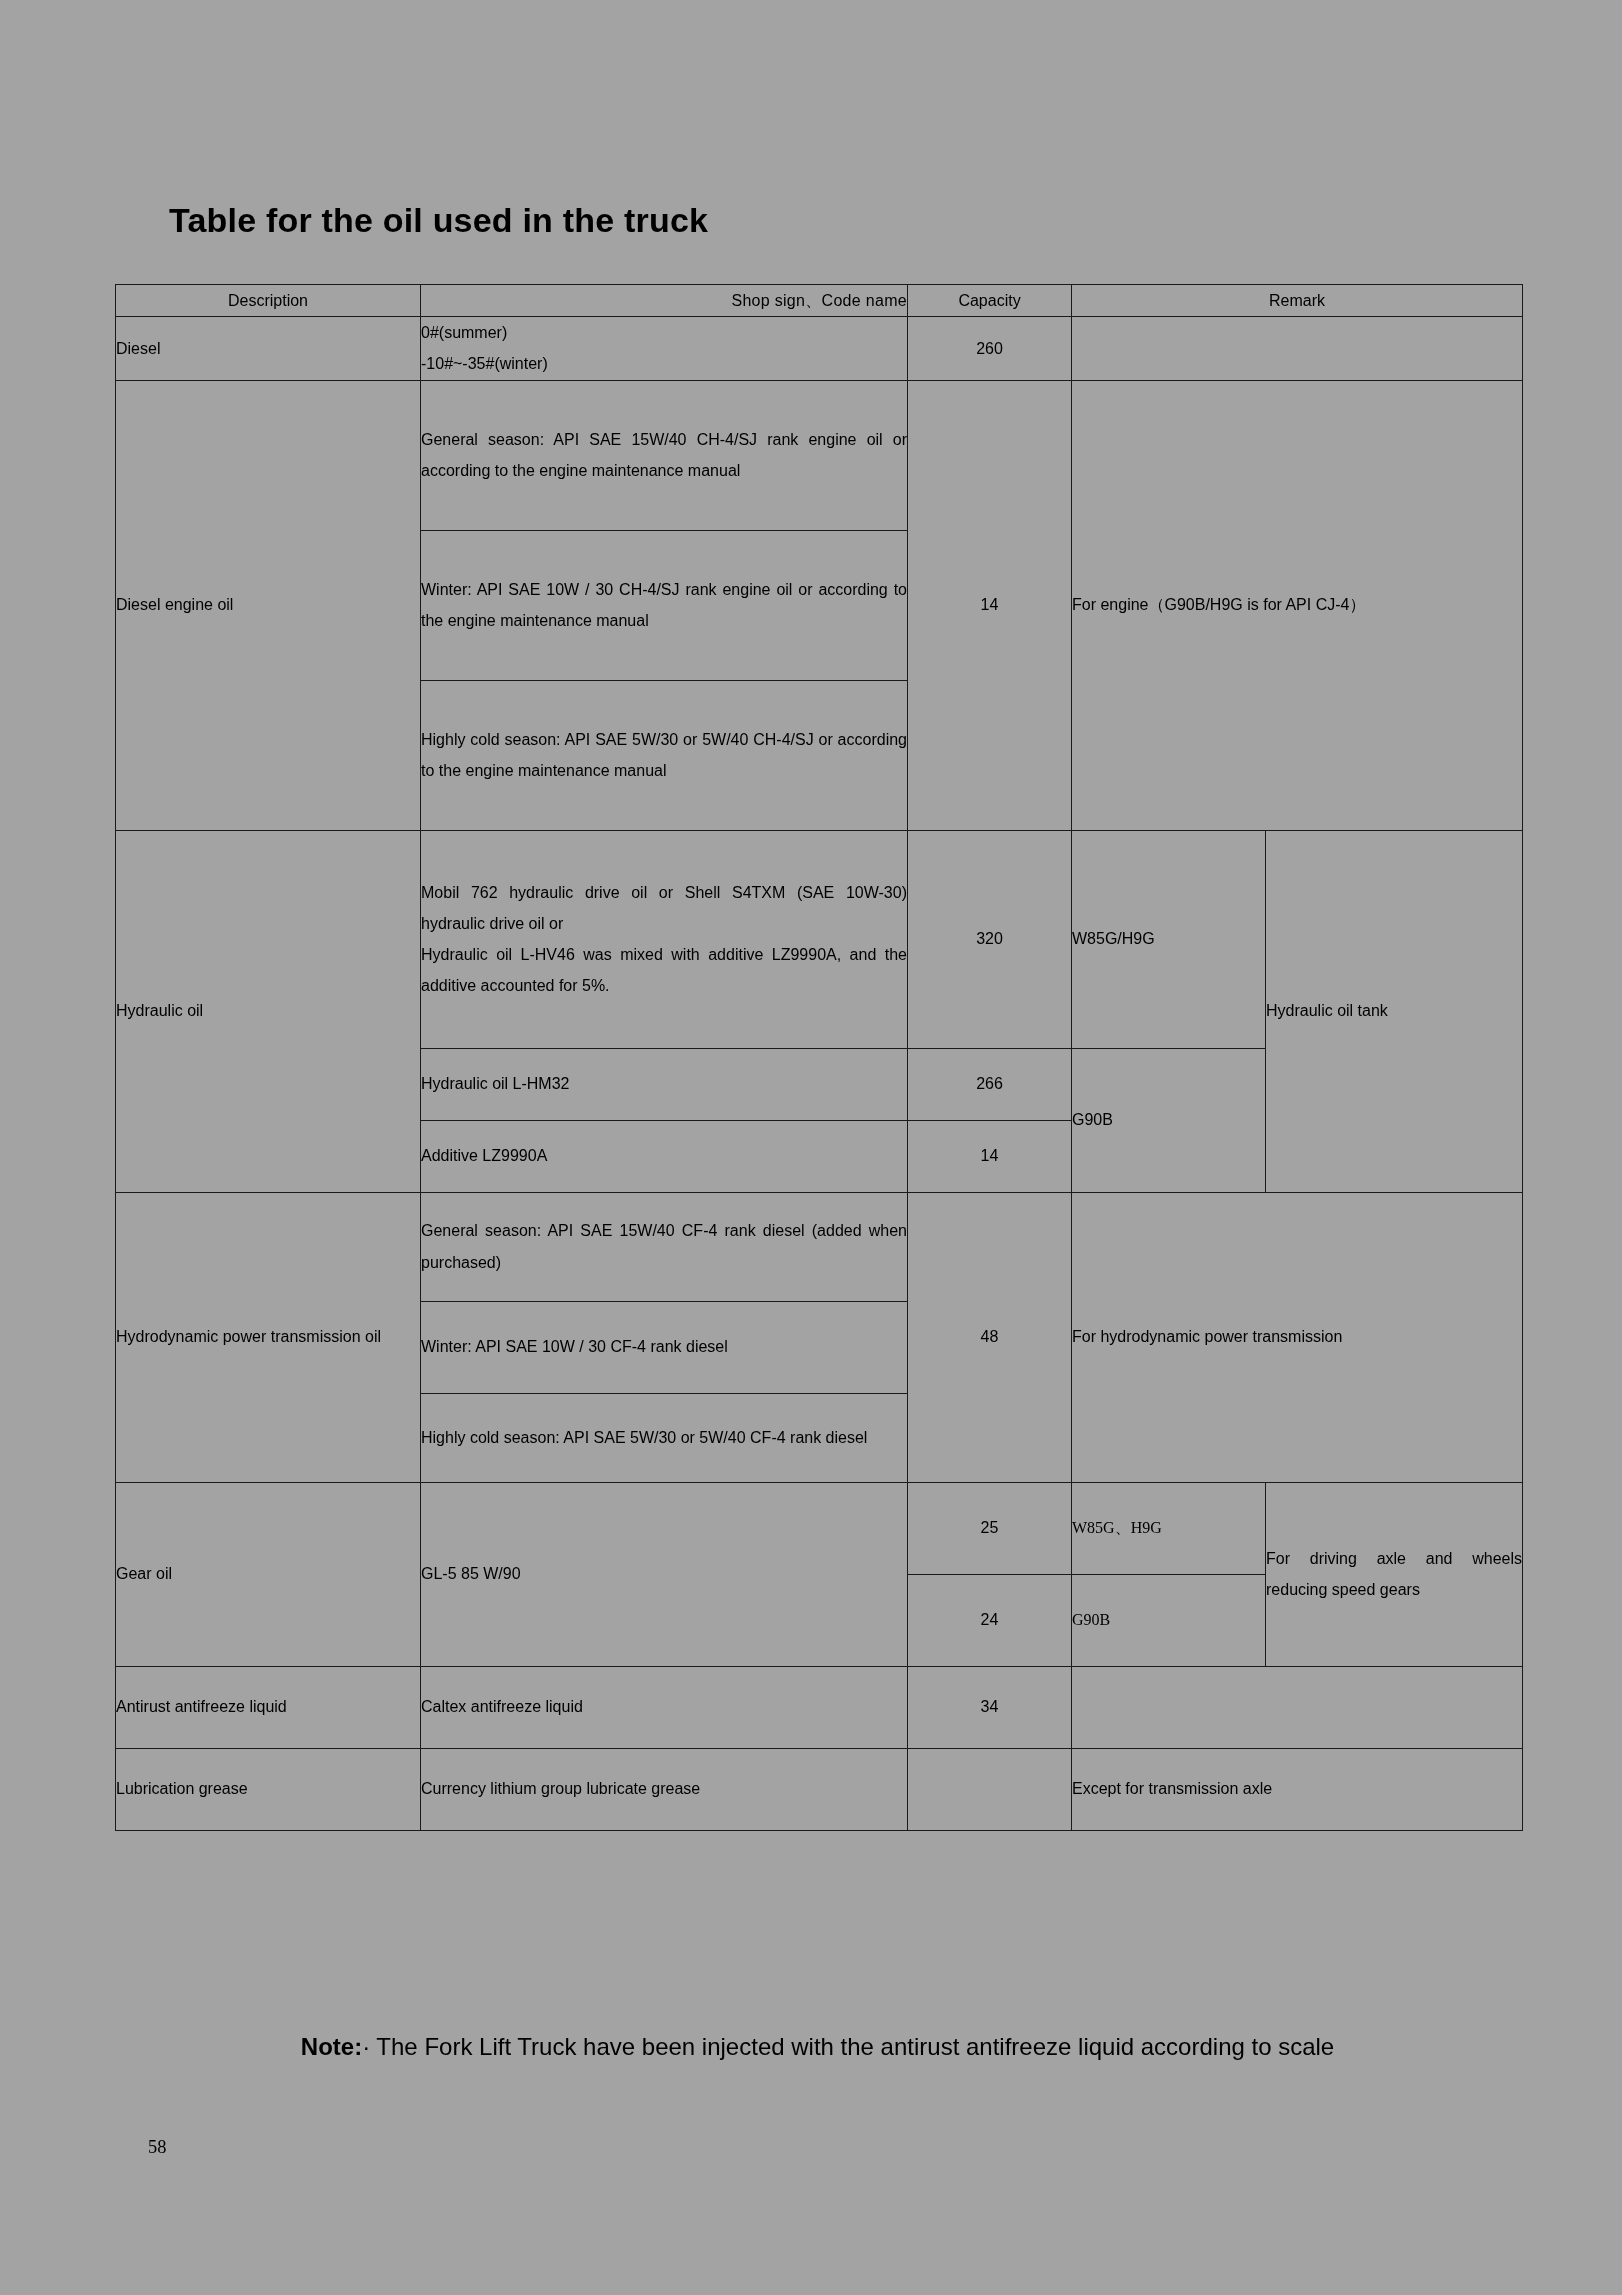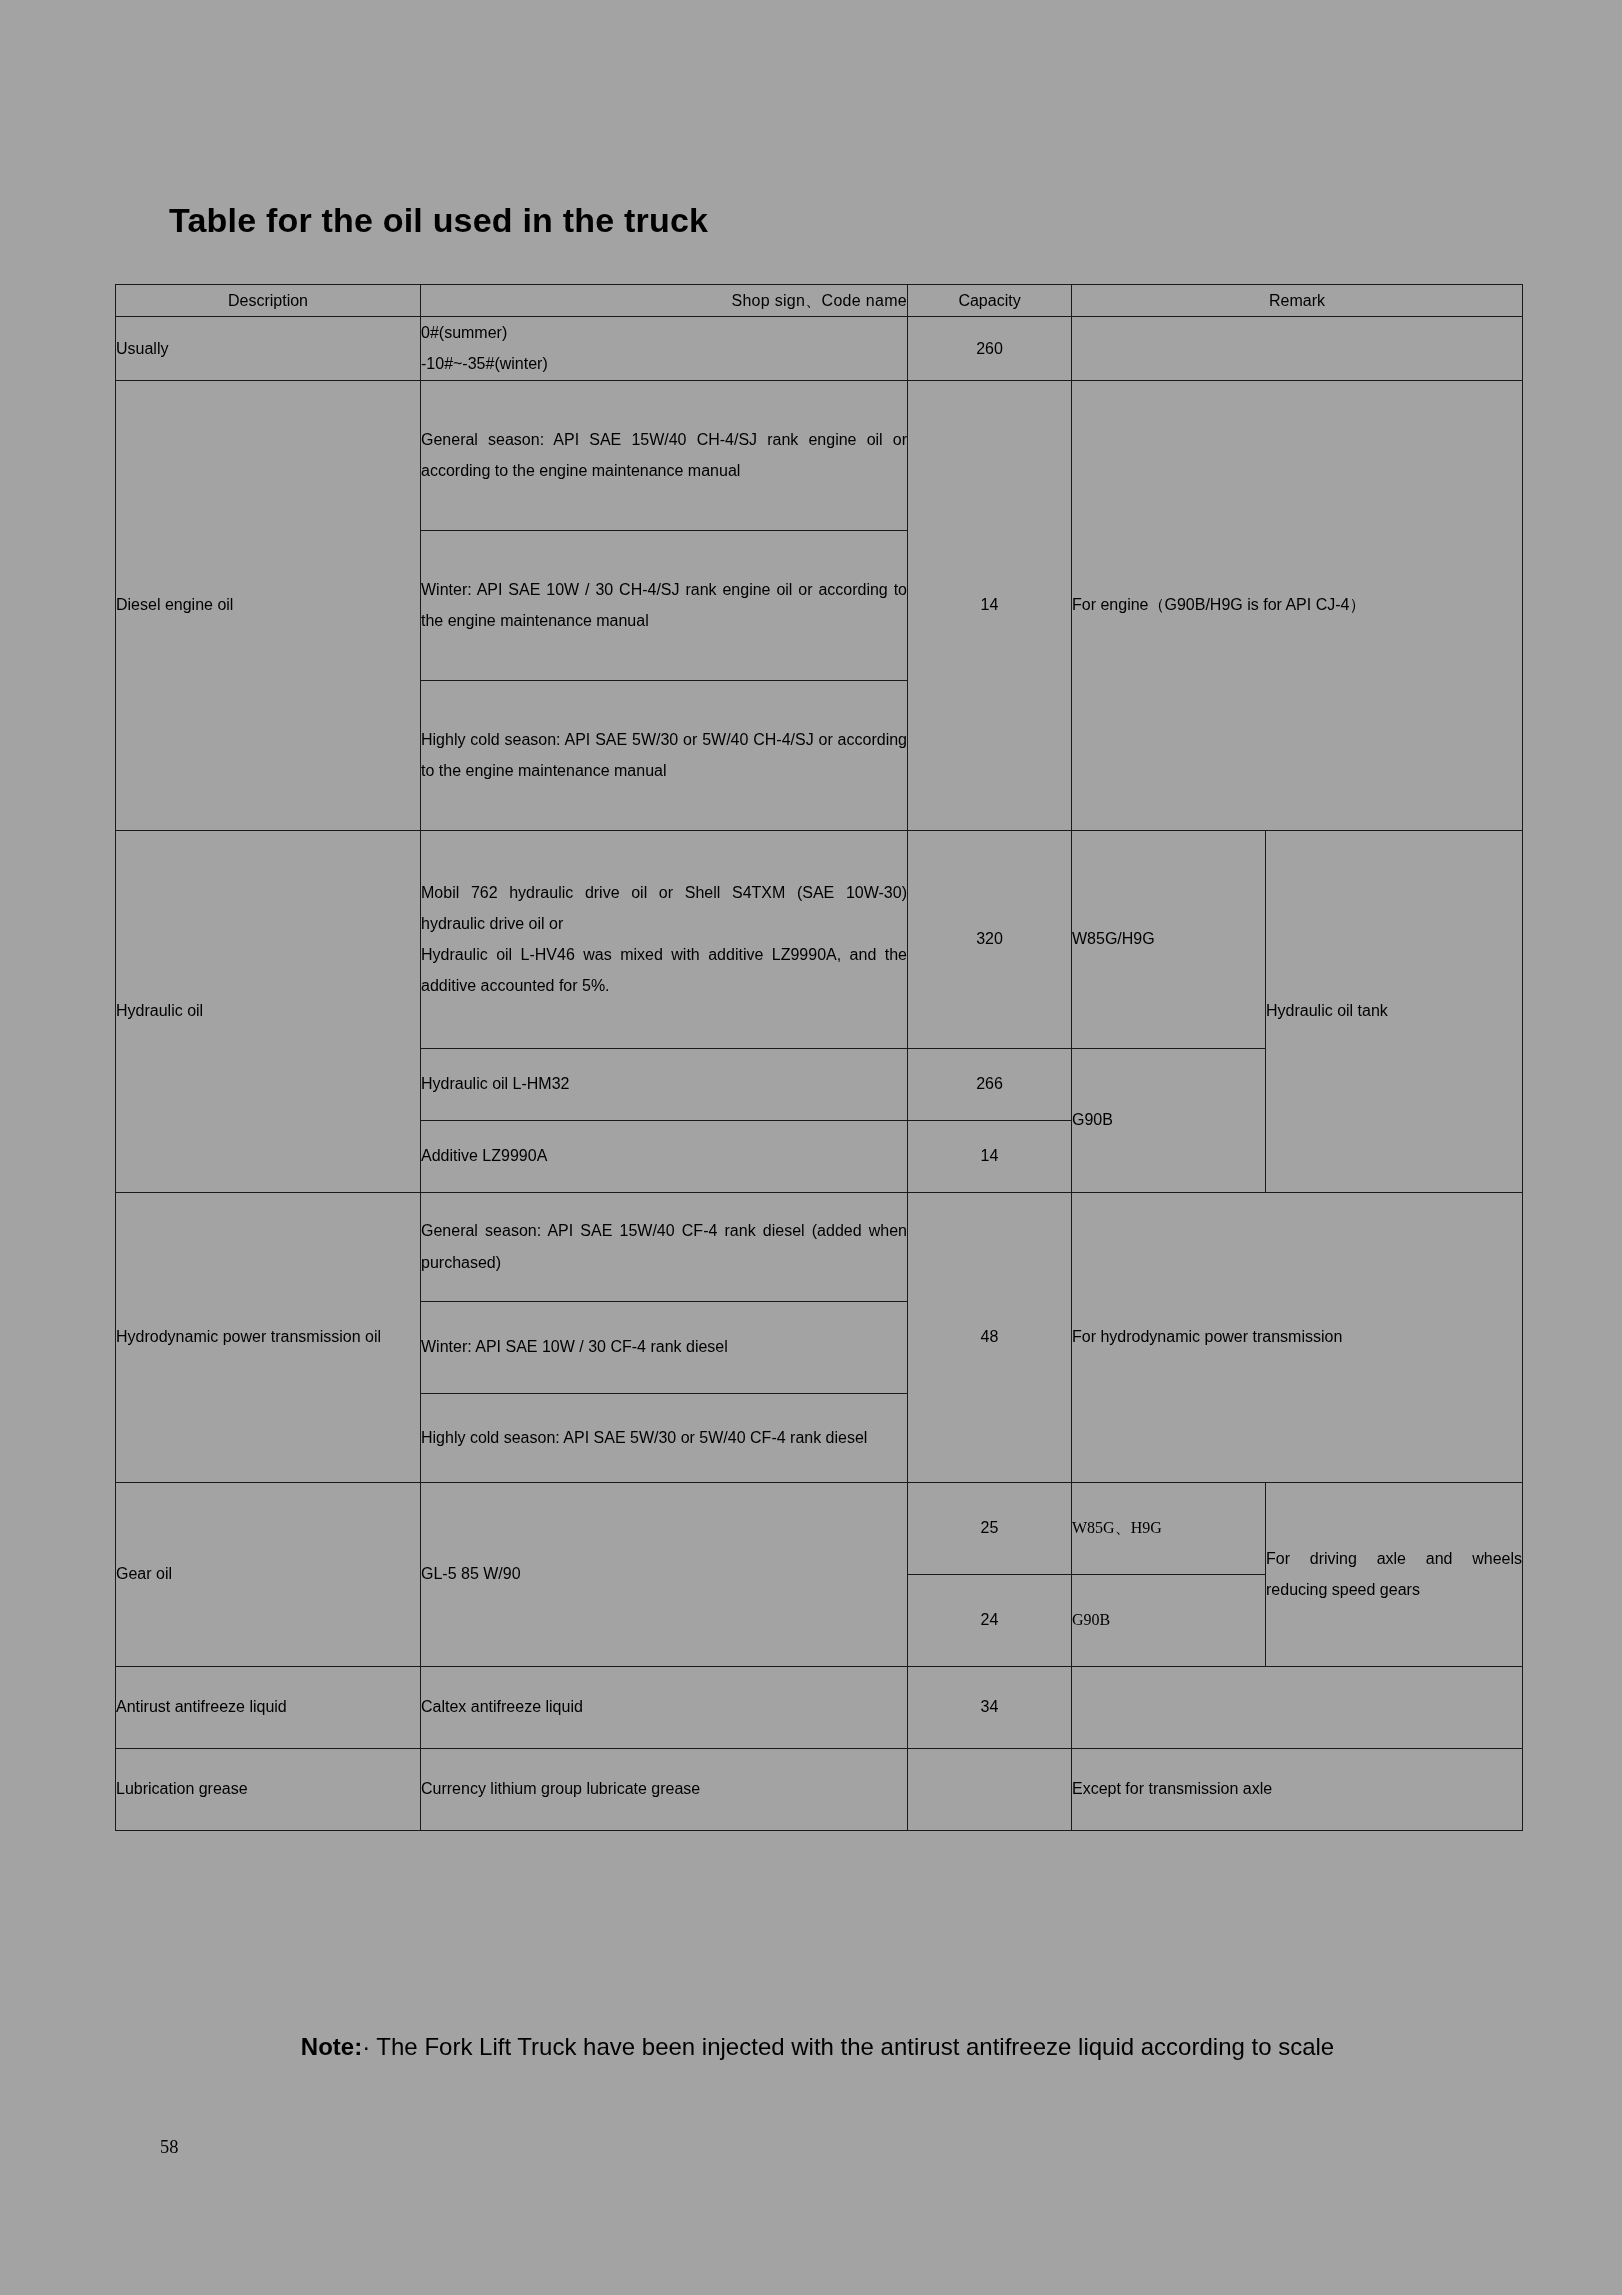--- a/index.html
+++ b/index.html
@@ -78,21 +78,21 @@
     font-size: 24px;
     line-height: 1.6;
     text-align: center;
   }
   .note b { font-weight: bold; }
   .note-line2 { display: block; }
 
   
   .page-num {
     position: absolute;
-    left: 160px;
+    left: 148px;
     top: 2137px;
     font-family: "Liberation Serif", serif;
     font-size: 18.4px;
   }
 </style>
 </head>
 <body>
 
 <div class="page">
 
@@ -109,21 +109,21 @@
 
     <tbody>
         <tr>
       <th class="cell hdr">Description</th>
       <th class="cell hdr hdr-shop">Shop sign、Code  name</th>
       <th class="cell hdr">Capacity</th>
       <th class="cell hdr" colspan="2">Remark</th>
     </tr>
 
     <tr>
-      <td class="cell">Usually</td>
+      <td class="cell">Diesel</td>
       <td class="cell tight">
         <div>0#(summer)</div>
         <div>-10#~-35#(winter)</div>
       </td>
       <td class="cell ctr">260</td>
       <td class="cell" colspan="2"></td>
     </tr>
 
     <tr>
       <td class="cell" rowspan="3">Diesel engine oil</td>

